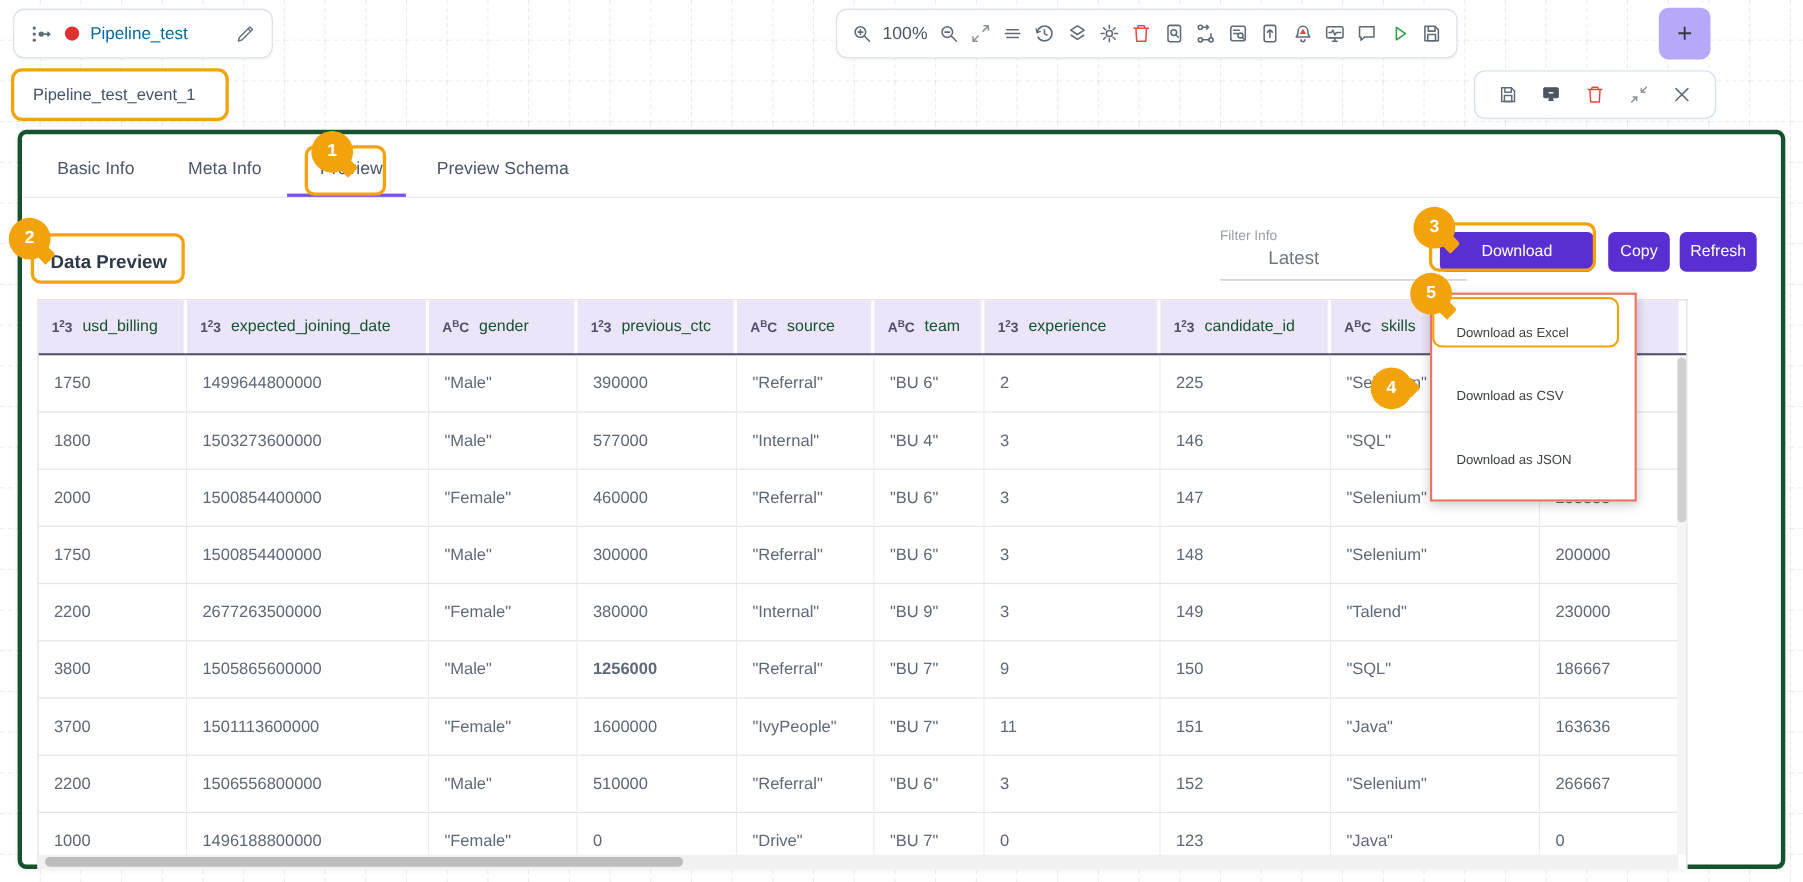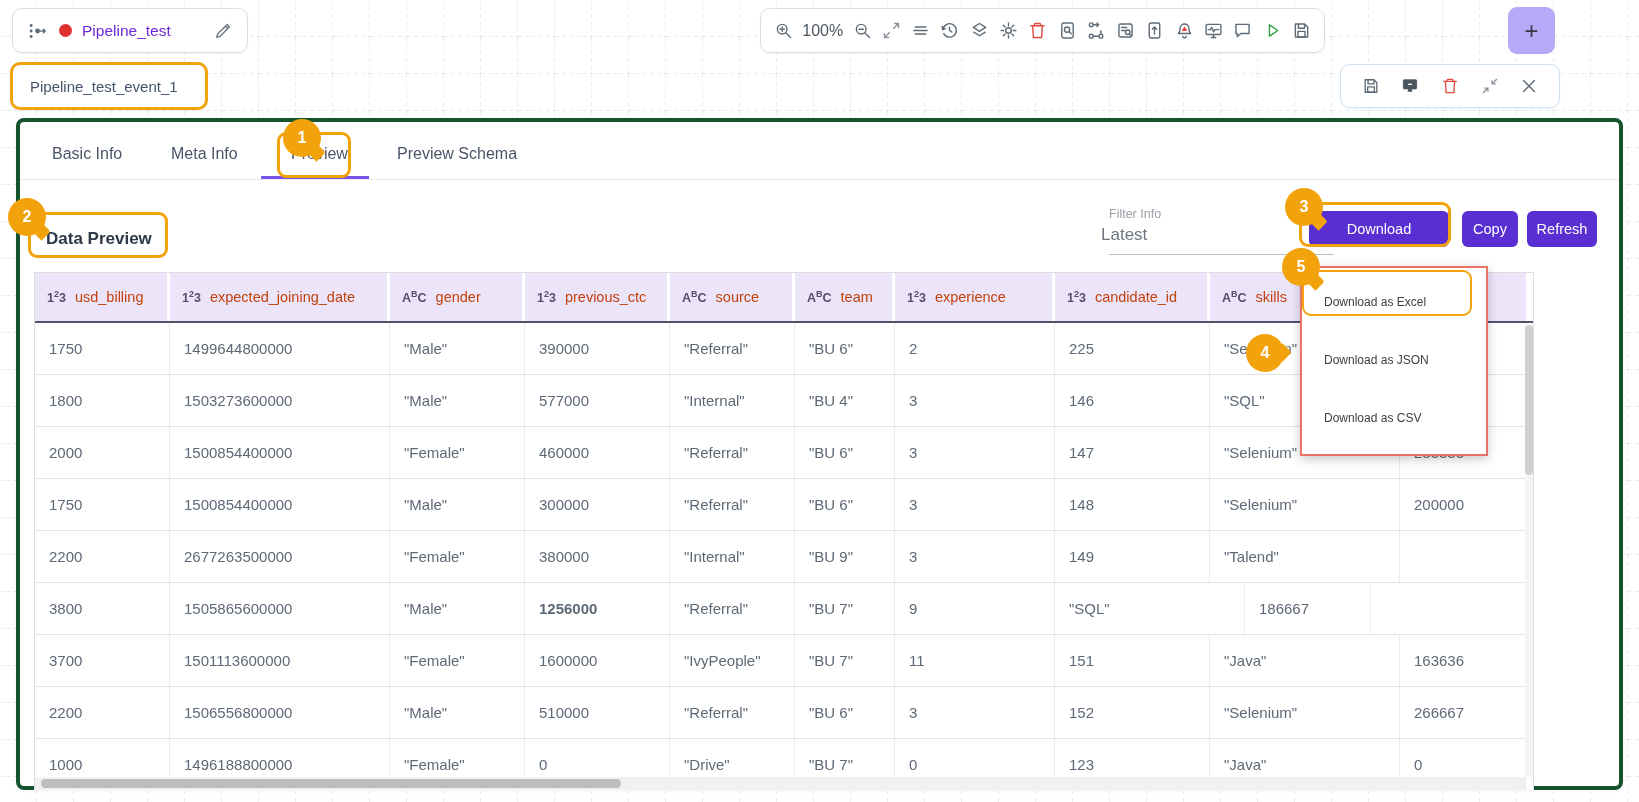--- a/index.html
+++ b/index.html
@@ -7,21 +7,21 @@
     font-family:"Liberation Sans","DejaVu Sans",sans-serif; }
   #canvas-grid { position:absolute; inset:0; z-index:0; }
 
   .card { position:absolute; background:#fff; border:1px solid #d9dfe6; border-radius:10px;
     box-shadow:0 1px 2px rgba(40,60,80,.06); display:flex; align-items:center; z-index:3; }
   .icon { display:inline-flex; align-items:center; justify-content:center; color:#5e6b76; }
   .icon svg { display:block; }
 
   
   #node-card { left:12px; top:8px; width:236px; height:45px; padding:0 14px; gap:10px; }
-  #node-title { font-size:15.5px; color:#6d28d9; flex:1; }
+  #node-title { font-size:15.5px; color:#0369a1; flex:1; }
   .red-dot { width:13px; height:13px; border-radius:50%; background:#e03131; }
 
   
   #event-badge { left:10px; top:62px; width:198px; height:48px; background:#fff;
     border:3px solid #f2a30b; border-radius:10px; padding-left:17px; font-size:15px; color:#44546a; }
 
   
   #top-toolbar { left:760px; top:8px; width:565px; height:45px; padding:0 12px;
     justify-content:space-between; }
   #zoom-level { font-size:16px; color:#4a5560; }
@@ -41,40 +41,40 @@
   .tab { position:absolute; top:23px; font-size:16px; color:#4a5568; cursor:pointer; }
   #tabs-divider { position:absolute; left:0; right:0; top:57px; height:1px; background:#e9e9e9; }
   #tab-underline { position:absolute; left:241px; top:54px; width:108px; height:3px; background:#7b52e6; }
 
   .hl-box { position:absolute; border:3px solid #f2a30b; border-radius:9px; background:transparent;
     z-index:35; pointer-events:none; }
 
   #section-title { position:absolute; left:26px; top:107px; font-size:17px; font-weight:bold; color:#2e3948; }
 
   #filter-label { position:absolute; left:1089px; top:85px; font-size:12.5px; color:#9aa0a8; }
-  #filter-value { position:absolute; left:1081px; top:103px; font-size:17px; color:#6f7780; }
+  #filter-value { position:absolute; left:1133px; top:103px; font-size:17px; color:#6f7780; }
   #filter-underline { position:absolute; left:1089px; top:132px; width:225px; height:1px; background:#b9bec4; }
   #filter-arrow { position:absolute; left:1298px; top:104px; font-size:13px; color:#6f7780; }
 
   .btn { position:absolute; top:89px; height:36px; background:#5a2fd1; color:#fff; font-size:14.5px;
     border:none; border-radius:6px; font-family:inherit; cursor:pointer; }
   #download-btn { left:1289px; width:140px; }
   #copy-btn { left:1442px; width:56px; }
   #refresh-btn { left:1507px; width:70px; }
 
   
   #table-wrap { position:absolute; left:14px; top:150px; width:1500px; height:518px; background:#fff;
     border-left:1px solid #ddd; border-top:1px solid #ddd; border-right:1px solid #ddd; overflow:hidden; }
   #thead { display:flex; height:50px; border-bottom:2px solid #56516b; }
   .th { background:#ece4f8; display:flex; align-items:center; padding-left:12px; border-right:3px solid #fff;
     flex:none; }
   .th:last-child { border-right:none; }
   .ticon { font-size:12.5px; font-weight:bold; color:#544d6e; margin-right:9px; letter-spacing:0; }
   .ticon sup { font-size:9px; }
-  .tlabel { font-size:14.5px; color:#c2410c; }
+  .tlabel { font-size:14.5px; color:#14532d; }
   .tr { display:flex; height:52px; border-bottom:1px solid #e3e3e3; }
   .td { flex:none; padding-left:14px; line-height:52px; font-size:15px; color:#5e6977;
     border-right:1px solid #ececec; white-space:nowrap; overflow:hidden; }
   #vscroll { position:absolute; right:0; top:52px; bottom:13px; width:8px; background:#f5f5f5; z-index:20; }
   #vscroll-thumb { position:absolute; top:0; left:0; width:8px; height:150px; background:#d0d0d0; border-radius:4px; }
   #hscroll { position:absolute; left:0; right:8px; bottom:0; height:13px; background:#f1f1f1; z-index:20; }
   #hscroll-thumb { position:absolute; left:6px; top:2px; width:580px; height:9px; background:#bdbdbd; border-radius:5px; }
 
   
   #download-menu { position:absolute; left:1280px; top:144px; width:188px; height:190px; background:#fff;
@@ -388,29 +388,31 @@
         <div class="tr">
           <div class="td" style="width: 135px;">2200</div>
           <div class="td" style="width: 220px;">2677263500000</div>
           <div class="td" style="width: 135px;">"Female"</div>
           <div class="td" style="width: 145px;">380000</div>
           <div class="td" style="width: 125px;">"Internal"</div>
           <div class="td" style="width: 100px;">"BU 9"</div>
           <div class="td" style="width: 160px;">3</div>
           <div class="td" style="width: 155px;">149</div>
           <div class="td" style="width: 190px;">"Talend"</div>
+          <div class="td" style="width: 126px;">230000</div>
         </div>
         <div class="tr">
           <div class="td" style="width: 135px;">3800</div>
           <div class="td" style="width: 220px;">1505865600000</div>
           <div class="td" style="width: 135px;">"Male"</div>
           <div class="td" style="width: 145px; font-weight: bold;">1256000</div>
           <div class="td" style="width: 125px;">"Referral"</div>
           <div class="td" style="width: 100px;">"BU 7"</div>
           <div class="td" style="width: 160px;">9</div>
+          <div class="td" style="width: 155px;">150</div>
           <div class="td" style="width: 190px;">"SQL"</div>
           <div class="td" style="width: 126px;">186667</div>
         </div>
         <div class="tr">
           <div class="td" style="width: 135px;">3700</div>
           <div class="td" style="width: 220px;">1501113600000</div>
           <div class="td" style="width: 135px;">"Female"</div>
           <div class="td" style="width: 145px;">1600000</div>
           <div class="td" style="width: 125px;">"IvyPeople"</div>
           <div class="td" style="width: 100px;">"BU 7"</div>
@@ -447,22 +449,22 @@
     <div id="vscroll">
         <div id="vscroll-thumb"></div>
       </div>
     <div id="hscroll">
         <div id="hscroll-thumb"></div>
       </div>
   </div>
 
   <div id="download-menu">
     <div class="menu-item">Download as Excel</div>
+    <div class="menu-item">Download as CSV</div>
     <div class="menu-item">Download as JSON</div>
-    <div class="menu-item">Download as CSV</div>
   </div>
 </div>
 
 <div class="hl-box" style="left:277px;top:132px;width:74px;height:46px"></div>
 <div class="hl-box" style="left:28px;top:212px;width:140px;height:46px"></div>
 <div class="hl-box" style="left:1299px;top:202px;width:152px;height:45px"></div>
 <div class="hl-box" style="left:1302px;top:270px;width:170px;height:46px;border-width:2.5px"></div>
 
 <div class="callout tail-br" style="left:283px;top:119px">1</div>
 <div class="callout tail-br" style="left:8px;top:198px">2</div>

